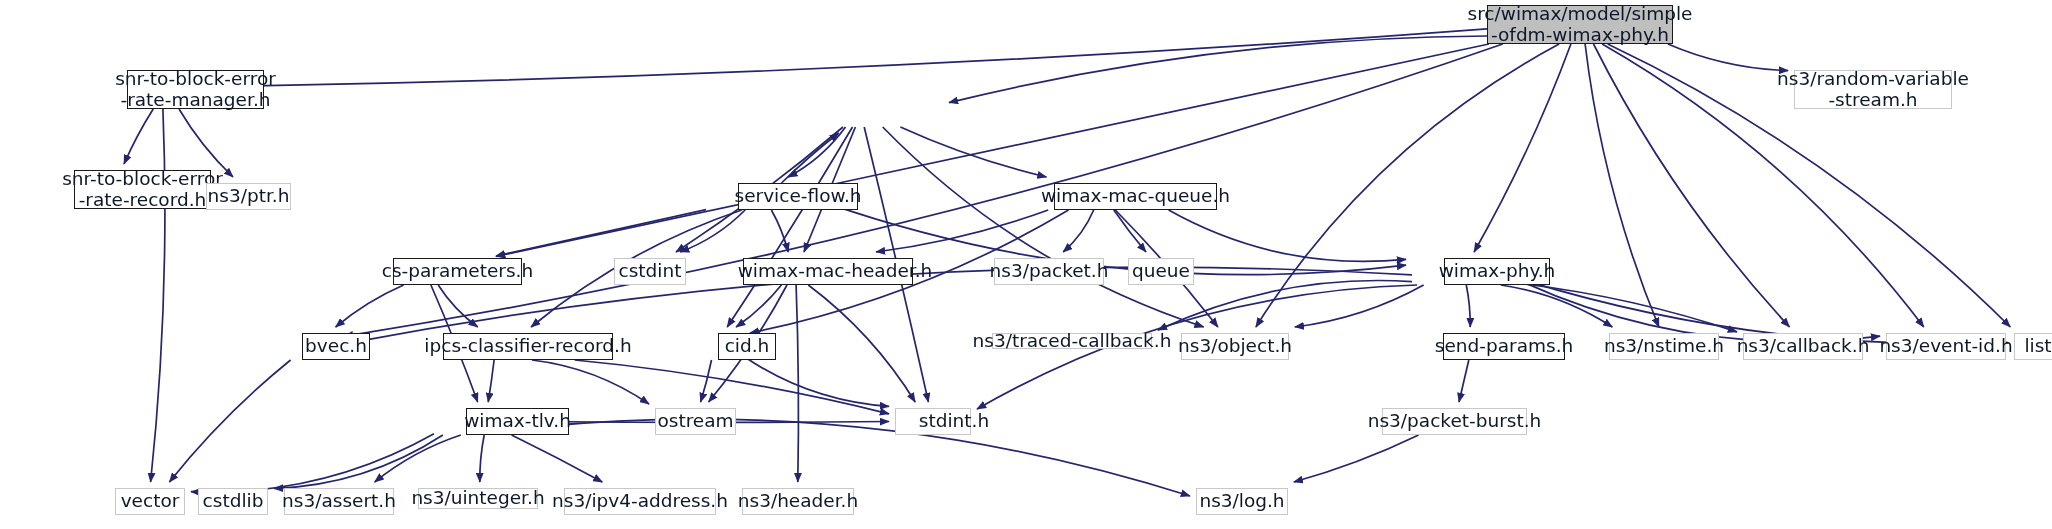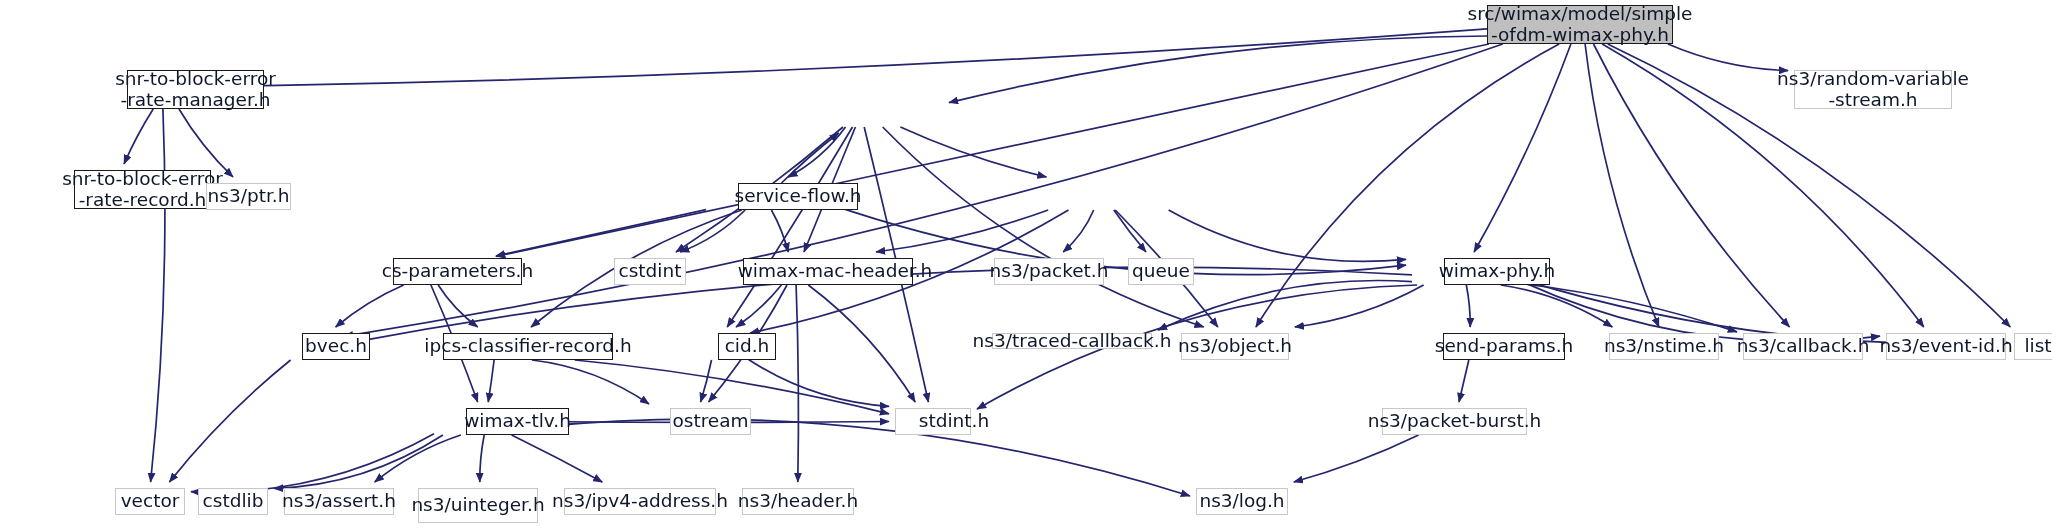--- a/index.html
+++ b/index.html
@@ -129,40 +129,41 @@
 <div class="node root" style="left: 1487px; top: 5px; width: 186px; height: 39px;">src/wimax/model/simple
 -ofdm-wimax-phy.h</div>
     <div class="node bold" style="left: 95px; top: 70px; width: 137px; height: 39px;">snr-to-block-error
 -rate-manager.h</div>
     <div class="node plain" style="left: 1794px; top: 70px; width: 158px; height: 39px;">ns3/random-variable
 -stream.h</div>
     <div class="node bold" style="left: 42px; top: 170px; width: 137px; height: 39px;">snr-to-block-error
 -rate-record.h</div>
     <div class="node plain" style="left: 206px; top: 183px; width: 85px; height: 27px;">ns3/ptr.h</div>
     <div class="node bold" style="left: 706px; top: 183px; width: 120px; height: 27px;">service-flow.h</div>
+    <div class="node bold" style="left: 1022px; top: 183px; width: 163px; height: 27px;">wimax-mac-queue.h</div>
     <div class="node bold" style="left: 361px; top: 258px; width: 129px; height: 27px;">cs-parameters.h</div>
     <div class="node plain" style="left: 614px; top: 258px; width: 72px; height: 27px;">cstdint</div>
     <div class="node bold" style="left: 711px; top: 258px; width: 170px; height: 27px; padding-left: 14px;">wimax-mac-header.h</div>
     <div class="node plain" style="left: 994px; top: 258px; width: 110px; height: 27px;">ns3/packet.h</div>
     <div class="node plain" style="left: 1128px; top: 258px; width: 66px; height: 27px;">queue</div>
     <div class="node bold" style="left: 1412px; top: 258px; width: 106px; height: 27px;">wimax-phy.h</div>
     <div class="node bold" style="left: 270px; top: 333px; width: 68px; height: 27px;">bvec.h</div>
     <div class="node bold" style="left: 411px; top: 333px; width: 170px; height: 27px;">ipcs-classifier-record.h</div>
     <div class="node bold" style="left: 686px; top: 333px; width: 58px; height: 27px;">cid.h</div>
     <div class="node plain" style="left: 992px; top: 333px; width: 160px; height: 16px;">ns3/traced-callback.h</div>
     <div class="node plain" style="left: 1181px; top: 333px; width: 108px; height: 27px;">ns3/object.h</div>
     <div class="node bold" style="left: 1411px; top: 333px; width: 122px; height: 27px;">send-params.h</div>
     <div class="node plain" style="left: 1609px; top: 333px; width: 110px; height: 27px;">ns3/nstime.h</div>
     <div class="node plain" style="left: 1743px; top: 333px; width: 120px; height: 27px;">ns3/callback.h</div>
     <div class="node plain" style="left: 1886px; top: 333px; width: 120px; height: 27px;">ns3/event-id.h</div>
     <div class="node plain" style="left: 2014px; top: 333px; width: 48px; height: 27px;">list</div>
-    <div class="node plain" style="left: 655px; top: 408px; width: 81px; height: 27px; margin-left: 15px;">ostream</div>
+    <div class="node plain" style="left: 655px; top: 408px; width: 81px; height: 27px;">ostream</div>
     <div class="node plain" style="left: 895px; top: 408px; width: 76px; height: 27px; padding-left: 42px;">stdint.h</div>
     <div class="node bold" style="left: 434px; top: 408px; width: 103px; height: 27px;">wimax-tlv.h</div>
     <div class="node plain" style="left: 1382px; top: 408px; width: 145px; height: 27px;">ns3/packet-burst.h</div>
     <div class="node plain" style="left: 115px; top: 488px; width: 70px; height: 27px;">vector</div>
     <div class="node plain" style="left: 198px; top: 488px; width: 70px; height: 27px;">cstdlib</div>
     <div class="node plain" style="left: 284px; top: 488px; width: 110px; height: 27px;">ns3/assert.h</div>
-    <div class="node plain" style="left: 418px; top: 488px; width: 120px; height: 35px;">ns3/uinteger.h</div>
+    <div class="node plain" style="left: 418px; top: 488px; width: 120px; height: 21px;">ns3/uinteger.h</div>
     <div class="node plain" style="left: 564px; top: 488px; width: 152px; height: 27px;">ns3/ipv4-address.h</div>
     <div class="node plain" style="left: 742px; top: 488px; width: 112px; height: 27px;">ns3/header.h</div>
     <div class="node plain" style="left: 1196px; top: 488px; width: 92px; height: 27px;">ns3/log.h</div>
   </div>
 
 </body></html>

